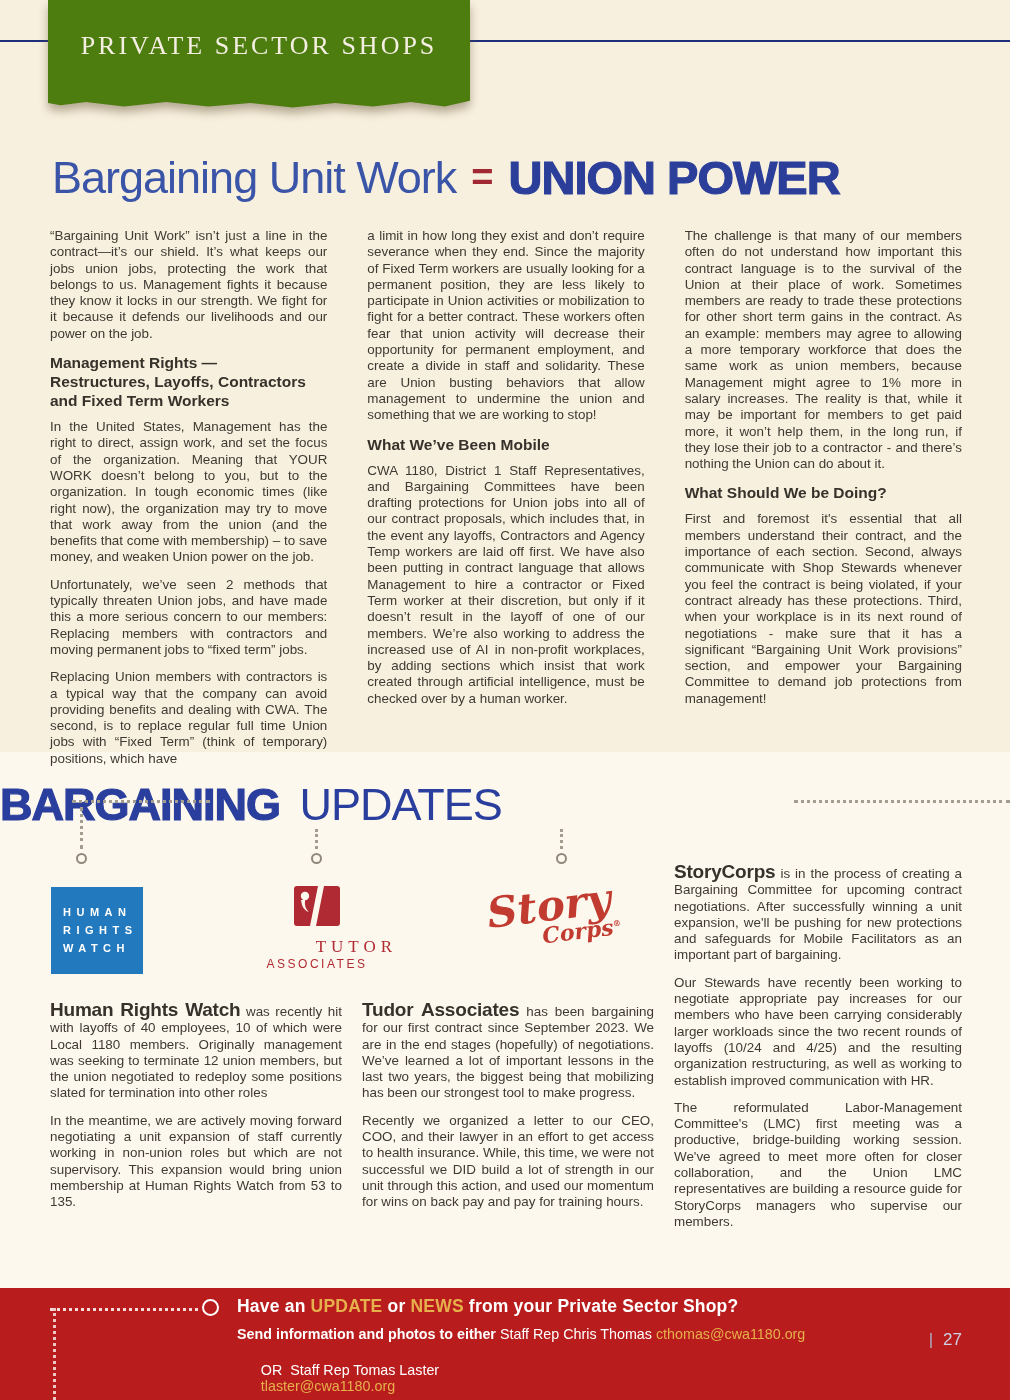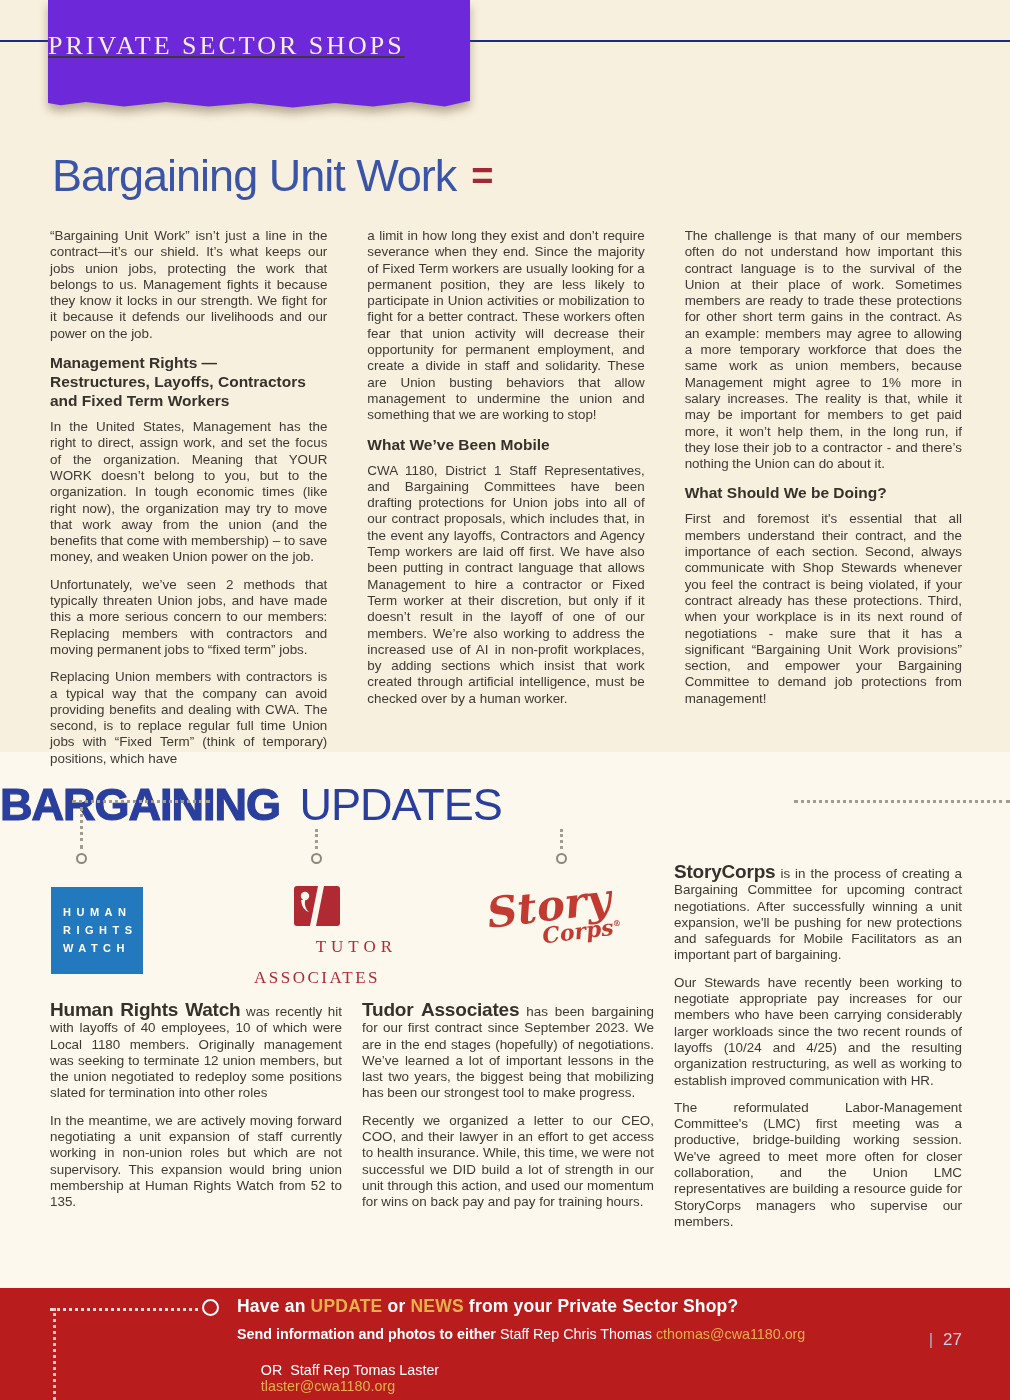--- a/index.html
+++ b/index.html
@@ -12,23 +12,23 @@
     color:#3e3a33;
   }
   .lower-bg { position:absolute; left:0; top:752px; width:1010px; height:536px; background:#fdf8ee; }
 
   
   .hairline { position:absolute; left:0; top:40px; width:1010px; height:2px; background:#1e2e7a; }
 
   
   .ribbon-wrap { position:absolute; left:48px; top:0; width:422px; height:112px; filter:drop-shadow(0 6px 5px rgba(97,80,50,.45)); }
   .ribbon {
-    width:100%; height:100%; background:#6d28d9;
+    width:100%; height:100%; background:#4d7c0f;
     clip-path:polygon(0 0,100% 0,100% 90%,94% 95%,86% 91%,77% 95%,68% 92%,58% 96%,48% 92%,38% 95%,28% 91%,18% 95%,9% 91%,3% 94%,0 92%);
-    display:flex; align-items:center; padding-bottom:20px;text-decoration:underline;
+    display:flex; align-items:center; justify-content:center; padding-bottom:20px;
   }
   .ribbon-title {
     font-family:"Liberation Serif", serif; color:#f5efe2;
     font-size:26px; letter-spacing:3px; font-variant:small-caps; font-weight:400;
   }
 
   
   .headline { position:absolute; left:52px; top:150px; width:910px; display:flex; align-items:center; gap:15px; white-space:nowrap; }
   .hl-light { font-size:45px; font-weight:400; color:#3a54a8; letter-spacing:-1px; }
   .hl-eq { font-size:38px; font-weight:700; color:#a22833; }
@@ -56,21 +56,21 @@
   .ring.r2 { left:311px; top:853px; }
   .ring.r3 { left:556px; top:853px; }
 
   
   .hrw-logo { position:absolute; left:51px; top:887px; width:92px; height:87px; background:#2279bd;
     display:flex; flex-direction:column; justify-content:center; gap:7px; padding-left:12px; }
   .hrw-logo span { color:#fff; font-size:11px; font-weight:700; letter-spacing:5.5px; line-height:1; }
 
   .tutor-logo { position:absolute; left:237px; top:886px; width:160px; text-align:center; color:#b02a33; }
   .tutor-logo .tl1 { font-family:"Liberation Serif", serif; font-size:17px; letter-spacing:5px; margin-top:7px;text-align:right; }
-  .tutor-logo .tl2 { font-family:Liberation Serif, serif; font-size:17px; letter-spacing:2.5px; margin-top:11px; }
+  .tutor-logo .tl2 { font-family:Liberation Sans, sans-serif; font-size:12px; letter-spacing:2.5px; margin-top:0; }
 
   .sc-logo { position:absolute; left:490px; top:884px; width:145px; height:95px; color:#c23b31; transform:rotate(-7deg); }
   .sc-story { font-family:"DejaVu Serif", serif; font-style:italic; font-weight:700; font-size:42px; line-height:1; }
   .sc-corps { font-family:"DejaVu Serif", serif; font-style:italic; font-weight:700; font-size:22px; margin-left:52px; margin-top:-6px; }
   .sc-reg { font-size:8px; vertical-align:super; }
 
   
   .ub { position:absolute; width:292px; }
   .ub p { font-size:13.4px; line-height:16.3px; text-align:justify; margin-bottom:11px; color:#3e3a33; }
   .ub .lead { font-size:19px; font-weight:700; color:#36322b; letter-spacing:-.2px; }
@@ -101,20 +101,21 @@
 
 <div class="ribbon-wrap">
   <div class="ribbon">
     <div class="ribbon-title">PRIVATE SECTOR SHOPS</div>
   </div>
 </div>
 
 <div class="headline">
   <span class="hl-light">Bargaining Unit Work</span>
   <span class="hl-eq">=</span>
+  <span class="hl-bold">UNION POWER</span>
 </div>
 
 <div class="columns">
   <div class="col">
     <p>“Bargaining Unit Work” isn’t just a line in the contract—it’s our shield. It’s what keeps our jobs union jobs, protecting the work that belongs to us. Management fights it because they know it locks in our strength. We fight for it because it defends our livelihoods and our power on the job.</p>
     <h3>Management Rights —
 Restructures, Layoffs, Contractors
 and Fixed Term Workers</h3>
     <p>In the United States, Management has the right to direct, assign work, and set the focus of the organization. Meaning that YOUR WORK doesn’t belong to you, but to the organization. In tough economic times (like right now), the organization may try to move that work away from the union (and the benefits that come with membership) – to save money, and weaken Union power on the job.</p>
     <p>Unfortunately, we’ve seen 2 methods that typically threaten Union jobs, and have made this a more serious concern to our members: Replacing members with contractors and moving permanent jobs to “fixed term” jobs.</p>
@@ -163,21 +164,21 @@
   <div class="tl2">ASSOCIATES</div>
 </div>
 
 <div class="sc-logo">
   <div class="sc-story">Story</div>
   <div class="sc-corps"><span>Corps</span><span class="sc-reg">®</span></div>
 </div>
 
 <div class="ub hrw">
   <p><span class="lead">Human Rights Watch</span> <span>was recently hit with layoffs of 40 employees, 10 of which were Local 1180 members. Originally management was seeking to terminate 12 union members, but the union negotiated to redeploy some positions slated for termination into other roles</span></p>
-  <p>In the meantime, we are actively moving forward negotiating a unit expansion of staff currently working in non-union roles but which are not supervisory. This expansion would bring union membership at Human Rights Watch from 52 to 135.</p>
+  <p>In the meantime, we are actively moving forward negotiating a unit expansion of staff currently working in non-union roles but which are not supervisory. This expansion would bring union membership at Human Rights Watch from 53 to 135.</p>
 </div>
 
 <div class="ub tudor">
   <p><span class="lead">Tudor Associates</span> <span>has been bargaining for our first contract since September 2023. We are in the end stages (hopefully) of negotiations. We’ve learned a lot of important lessons in the last two years, the biggest being that mobilizing has been our strongest tool to make progress.</span></p>
   <p>Recently we organized a letter to our CEO, COO, and their lawyer in an effort to get access to health insurance. While, this time, we were not successful we DID build a lot of strength in our unit through this action, and used our momentum for wins on back pay and pay for training hours.</p>
 </div>
 
 <div class="ub sc">
   <p><span class="lead">StoryCorps</span> <span>is in the process of creating a Bargaining Committee for upcoming contract negotiations. After successfully winning a unit expansion, we'll be pushing for new protections and safeguards for Mobile Facilitators as an important part of bargaining.</span></p>
   <p>Our Stewards have recently been working to negotiate appropriate pay increases for our members who have been carrying considerably larger workloads since the two recent rounds of layoffs (10/24 and 4/25) and the resulting organization restructuring, as well as working to establish improved communication with HR.</p>

